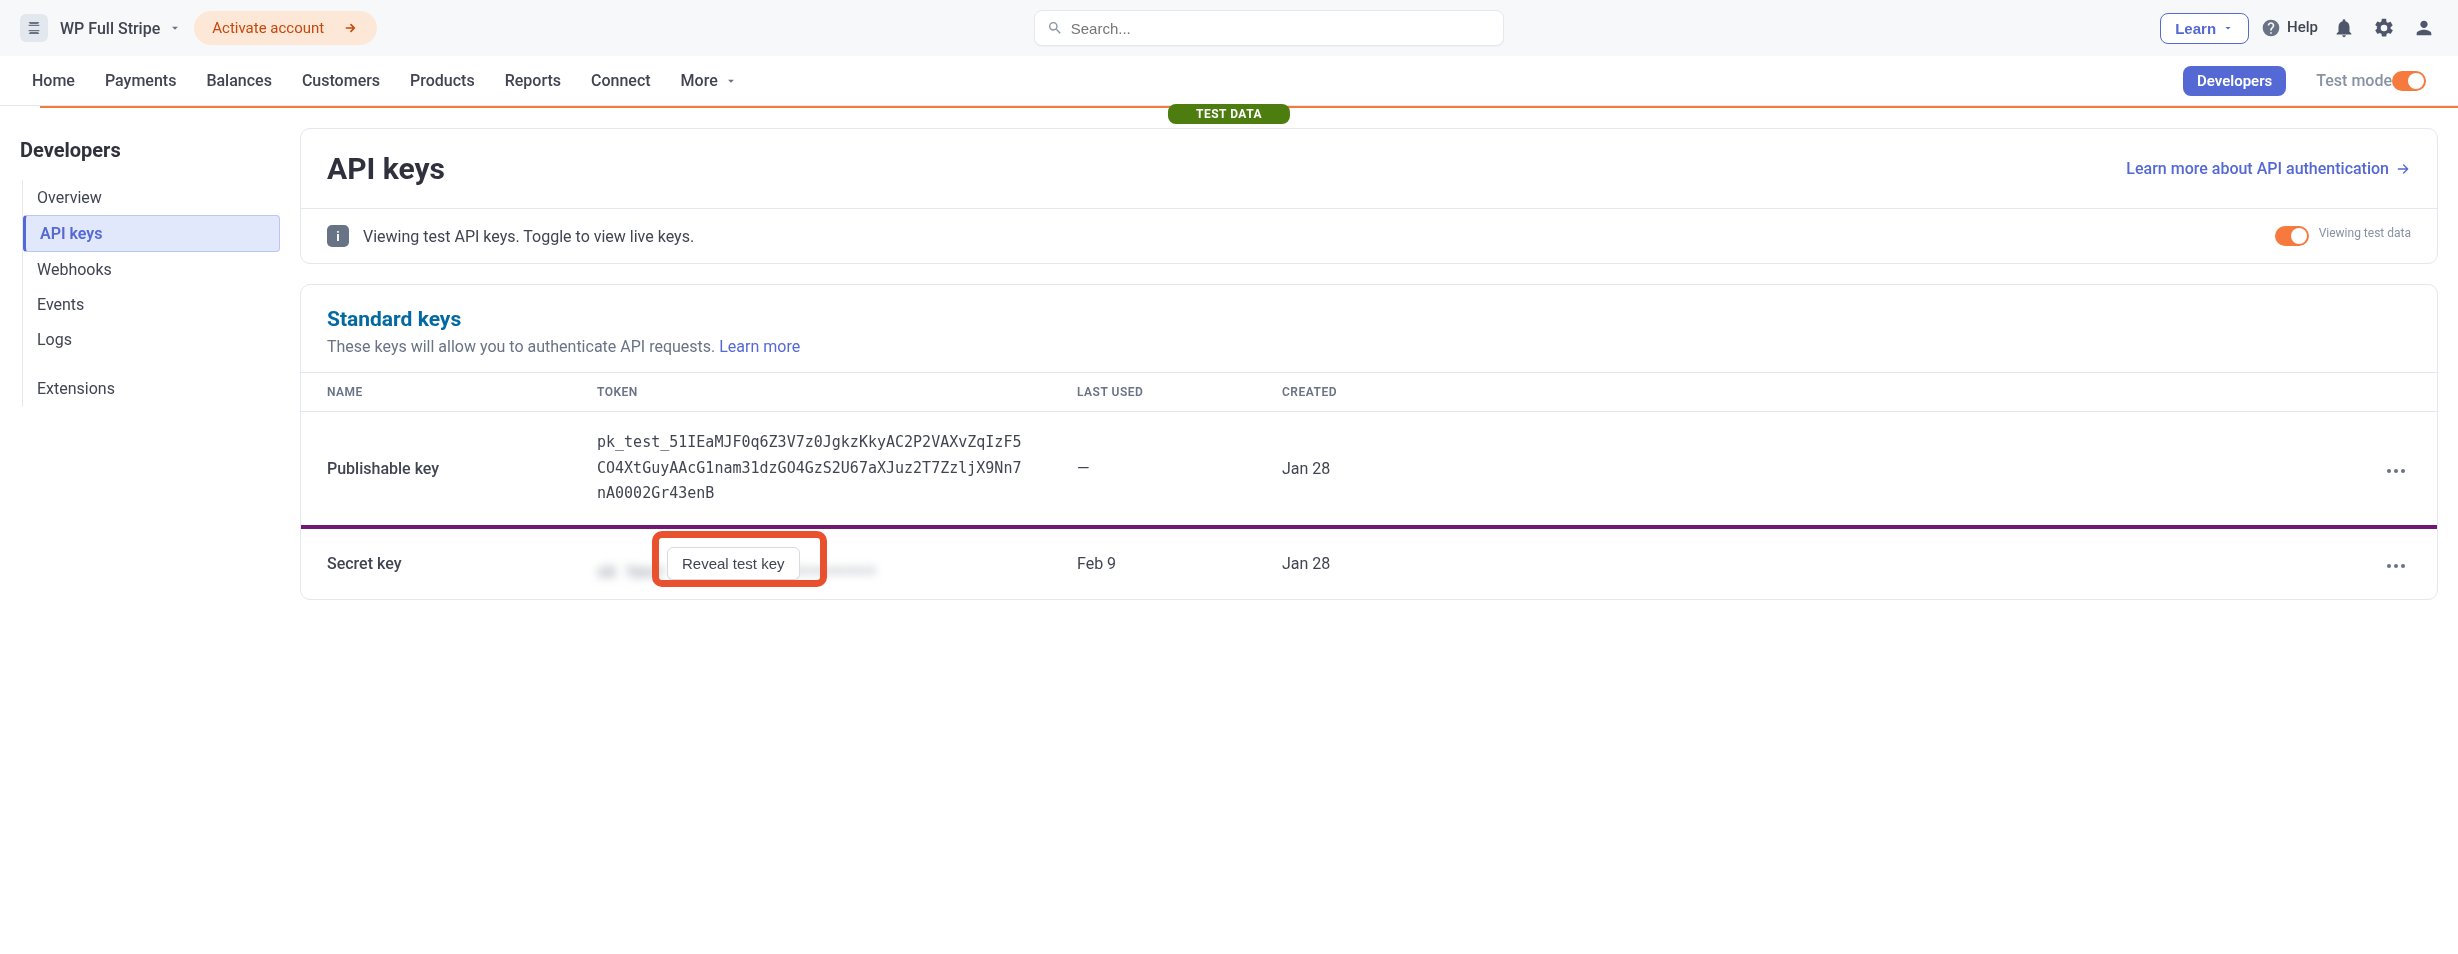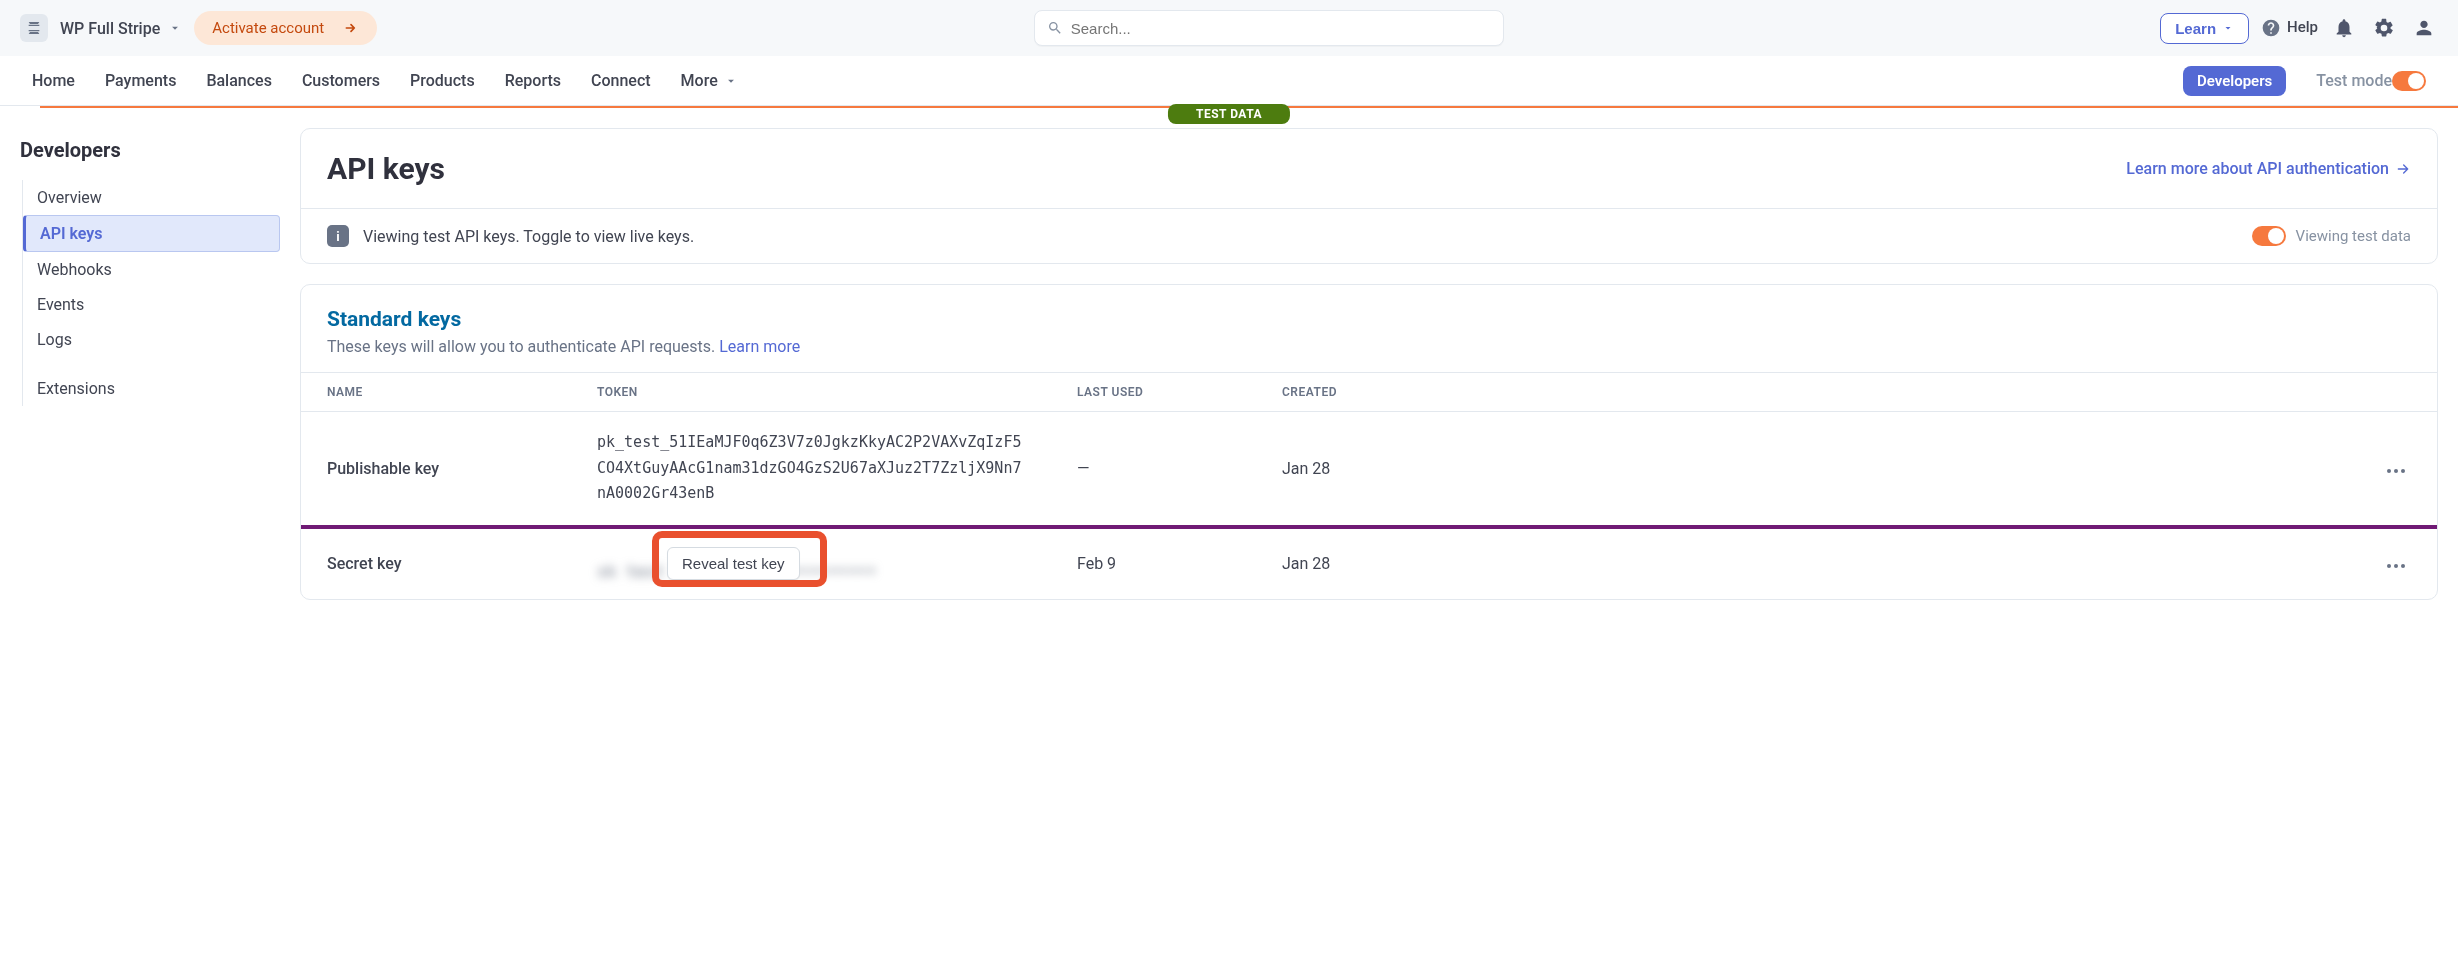--- a/index.html
+++ b/index.html
@@ -188,22 +188,22 @@
     border-top: 1px solid #e3e8ee;
   }
   .info-left { display: flex; align-items: center; gap: 14px; font-size: 16px; color: #414552; }
   .info-badge {
     width: 22px; height: 22px; border-radius: 5px;
     background: #697386; color: #fff;
     display: flex; align-items: center; justify-content: center;
     font-size: 13px; font-weight: 700;
   }
   .viewing-test {
-    display: flex; align-items: center; gap: 10px;
-    color: #8792a2; font-size: 15px;
+    display: flex; align-items: flex-start; gap: 10px;
+    color: #8792a2; font-size: 12px;
   }
 
   
   .section-head { padding: 22px 26px 16px; }
   .section-title { font-size: 21px; font-weight: 700; color: #0369a1; margin-bottom: 6px; }
   .section-desc { font-size: 16px; color: #697386; }
   .section-desc a { color: #5469d4; text-decoration: none; }
 
   table.keys {
     width: 100%; border-collapse: collapse;

